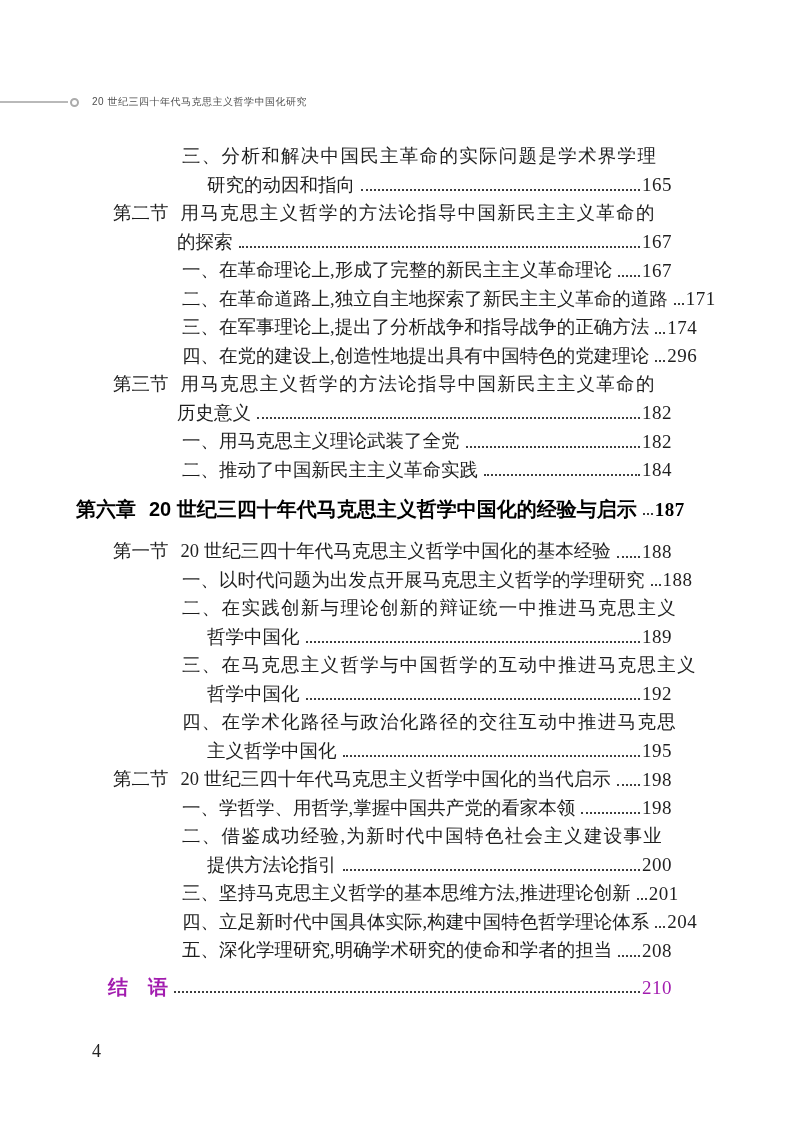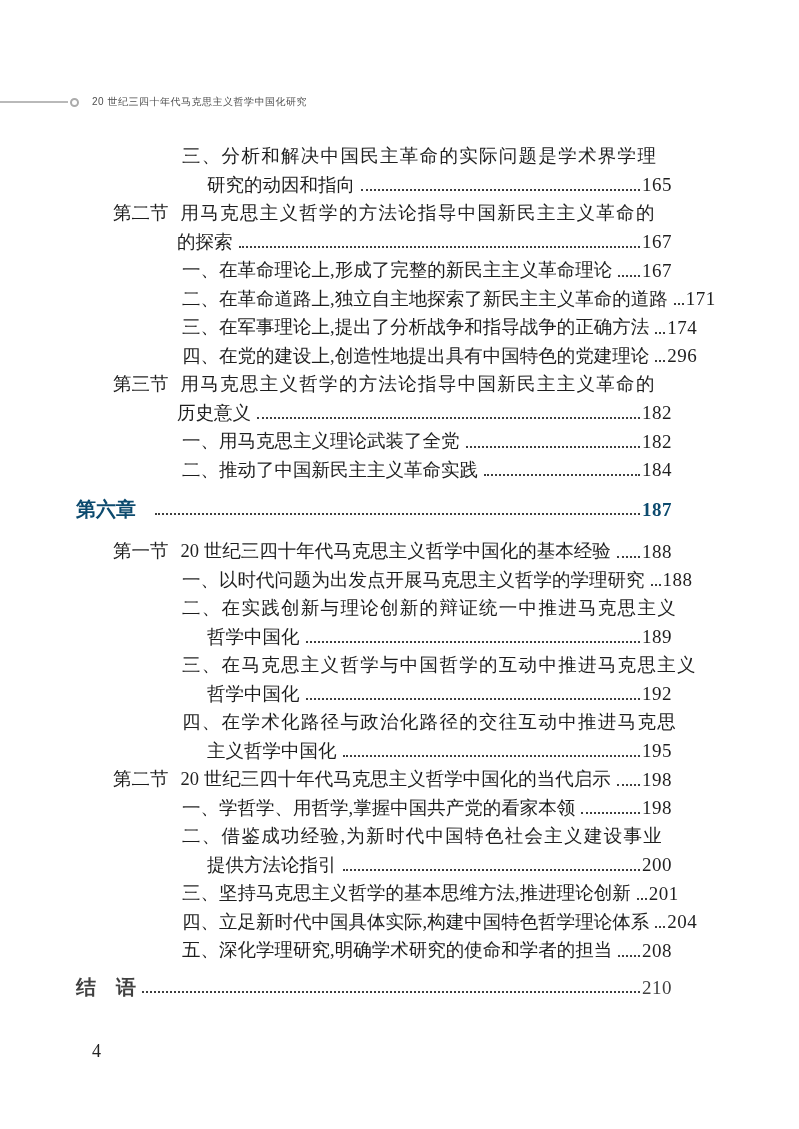--- a/index.html
+++ b/index.html
@@ -52,31 +52,31 @@
     align-self: flex-end;
     margin: 0 2px 5px 6px;
   }
   .page-num {
     font-family: "Liberation Serif", "DejaVu Serif", serif;
     font-size: 19px; letter-spacing: 0.5px;
   }
 
   .row.chapter {
     font-family: "Liberation Sans", "DejaVu Sans", sans-serif;
-    font-weight: 700; font-size: 20px; color: #0c4a6e;
+    font-weight: 700; font-size: 20px; color: #000000;
     height: 31px; margin: 9px 0 13px;
   }
   .row.chapter .prefix { margin-right: 13px; }
   .row.chapter .leader { margin-bottom: 6px; }
   .row.chapter .page-num { font-weight: 700; }
 
   .row.backmatter {
     font-family: "Liberation Sans", "DejaVu Sans", sans-serif;
-    font-weight: 700; font-size: 20px; color: #404040;
-    height: 30px; margin-top: 7px;
+    font-weight: 700; font-size: 20px; color: #a21caf;
+    height: 30px; margin-top: 7px; margin-left: 32px;
   }
   .row.backmatter .leader { margin-bottom: 6px; }
   .row.backmatter .page-num { font-weight: 400; }
 
   
   .folio {
     position: absolute; left: 92px; top: 1041px;
     font-size: 18px; color: #222;
   }
 </style>
@@ -143,20 +143,21 @@
         <span class="leader"></span>
         <span class="page-num">182</span>
       </div>
       <div class="row sub">
         <span class="text">二、推动了中国新民主主义革命实践</span>
         <span class="leader"></span>
         <span class="page-num">184</span>
       </div>
       <div class="row chapter">
         <span class="prefix">第六章</span>
+        <span class="text">20 世纪三四十年代马克思主义哲学中国化的经验与启示</span>
         <span class="leader"></span>
         <span class="page-num">187</span>
       </div>
       <div class="row section">
         <span class="prefix">第一节</span>
         <span class="text">20 世纪三四十年代马克思主义哲学中国化的基本经验</span>
         <span class="leader"></span>
         <span class="page-num">188</span>
       </div>
       <div class="row sub">

